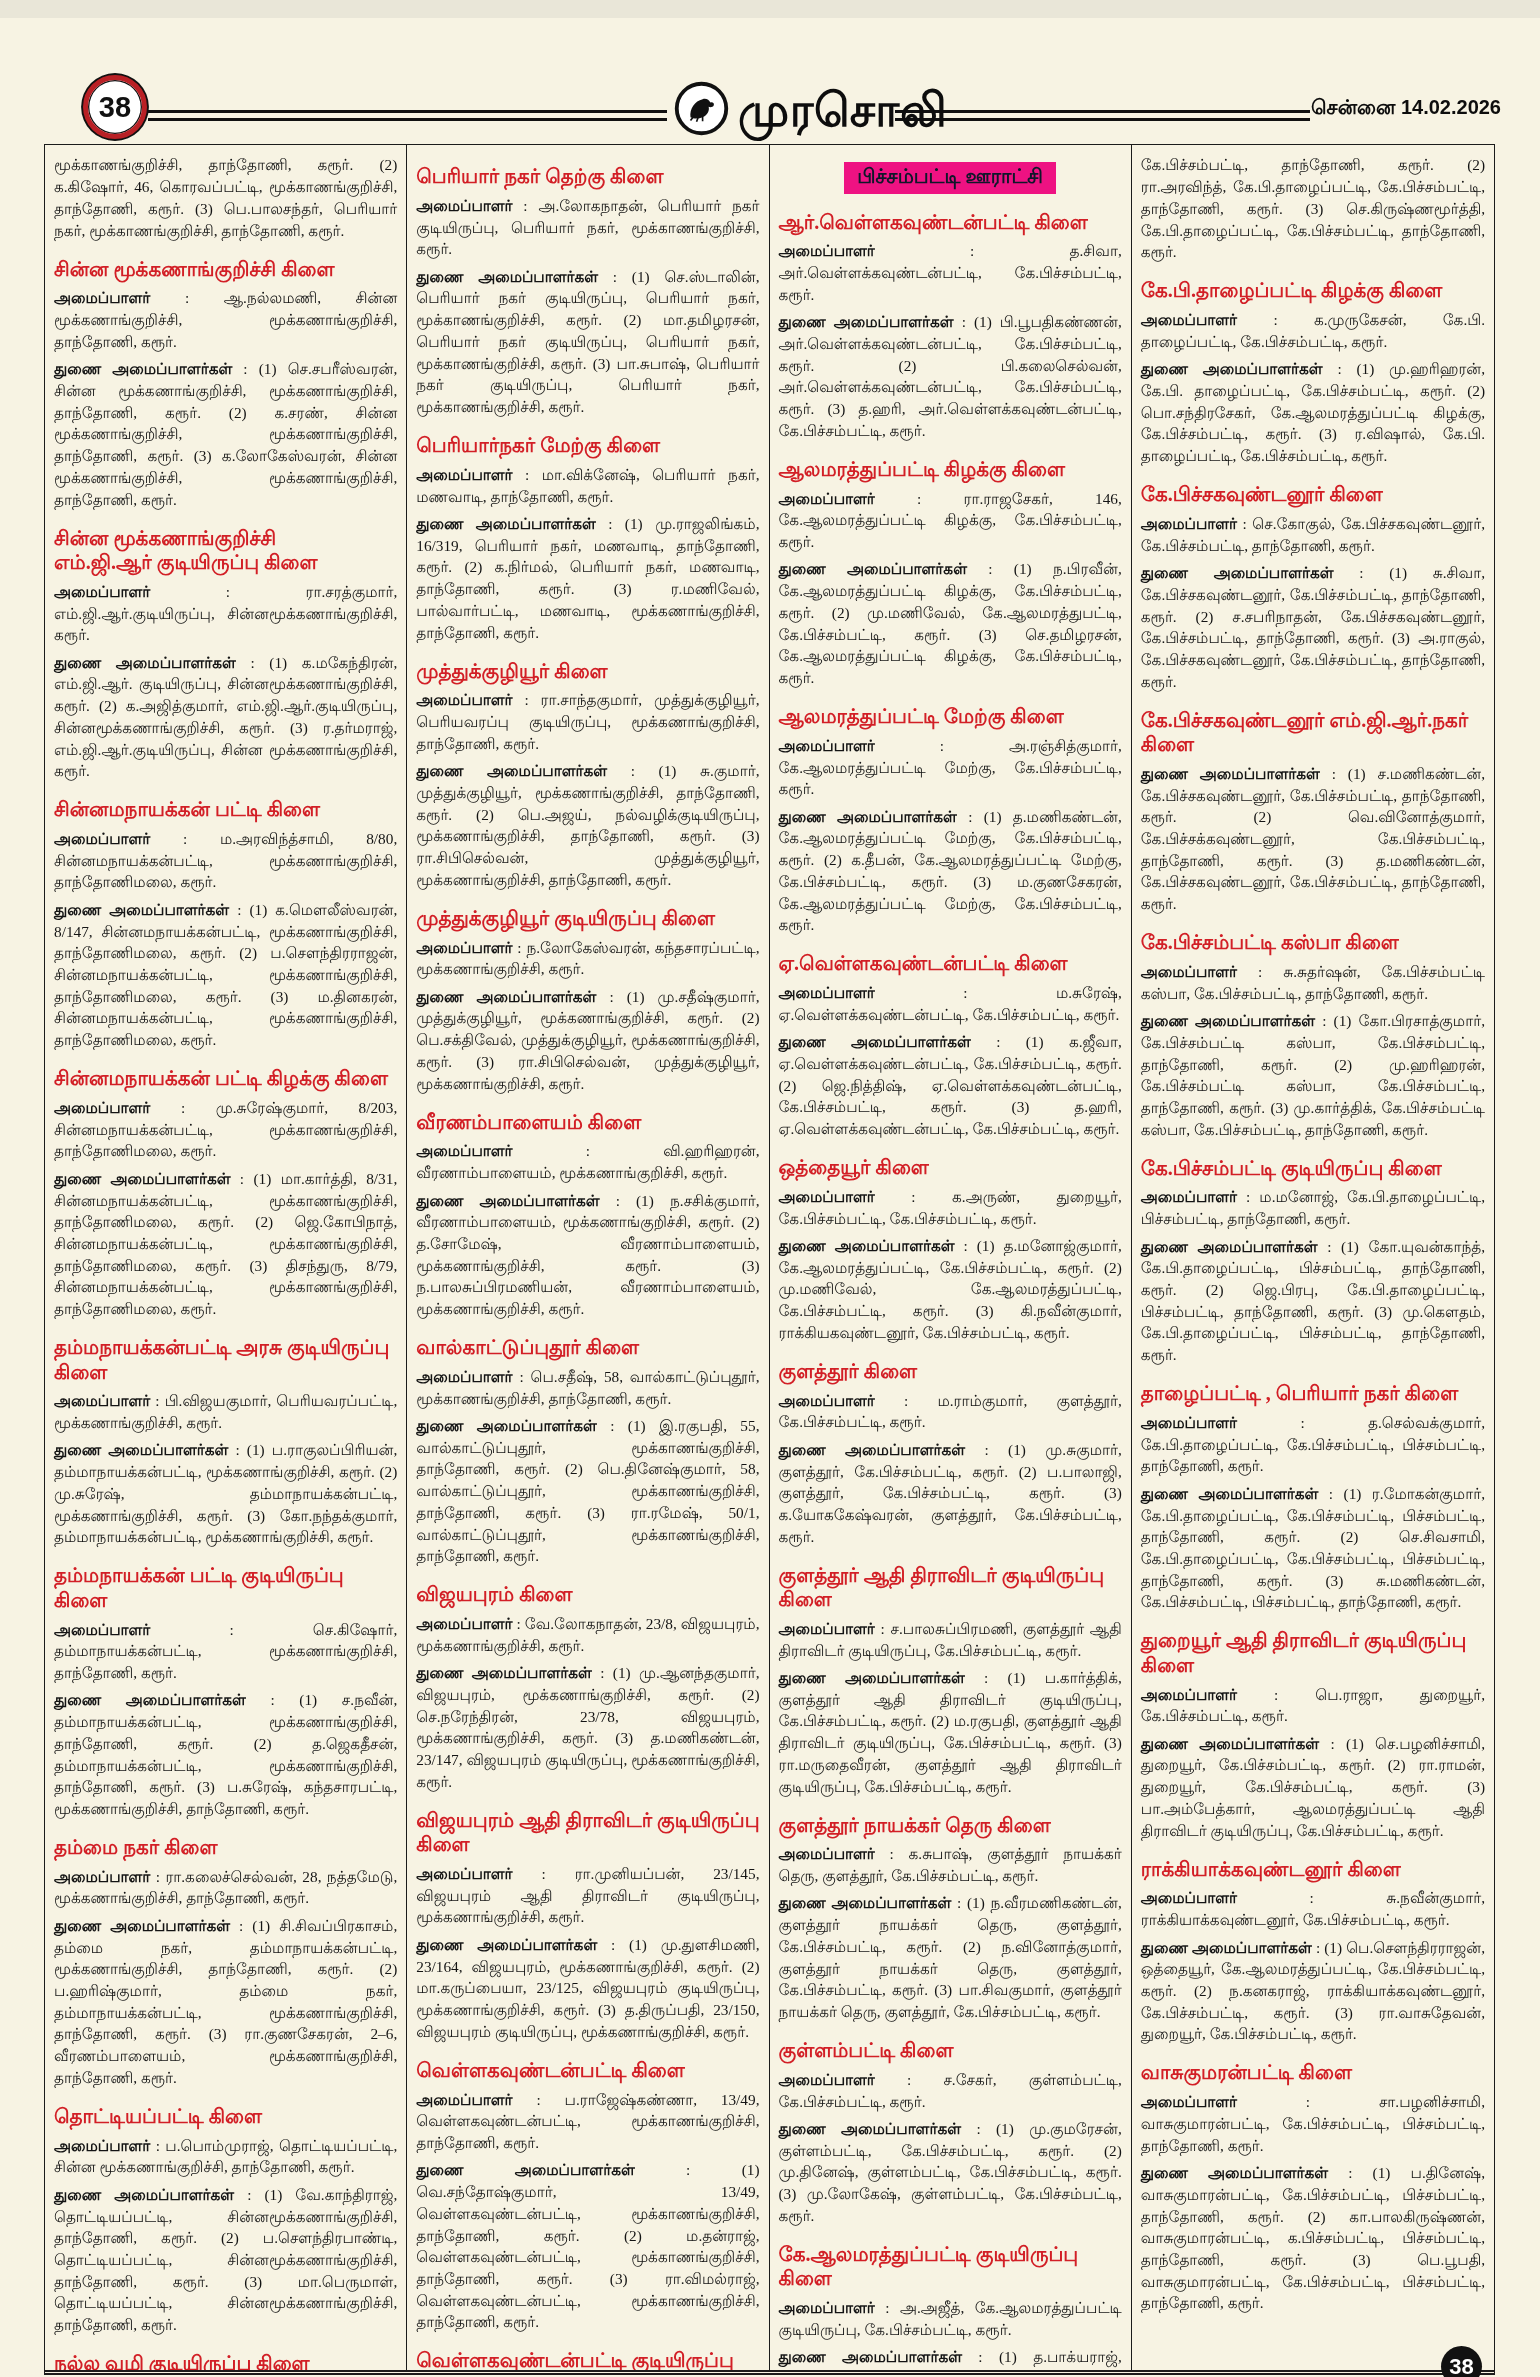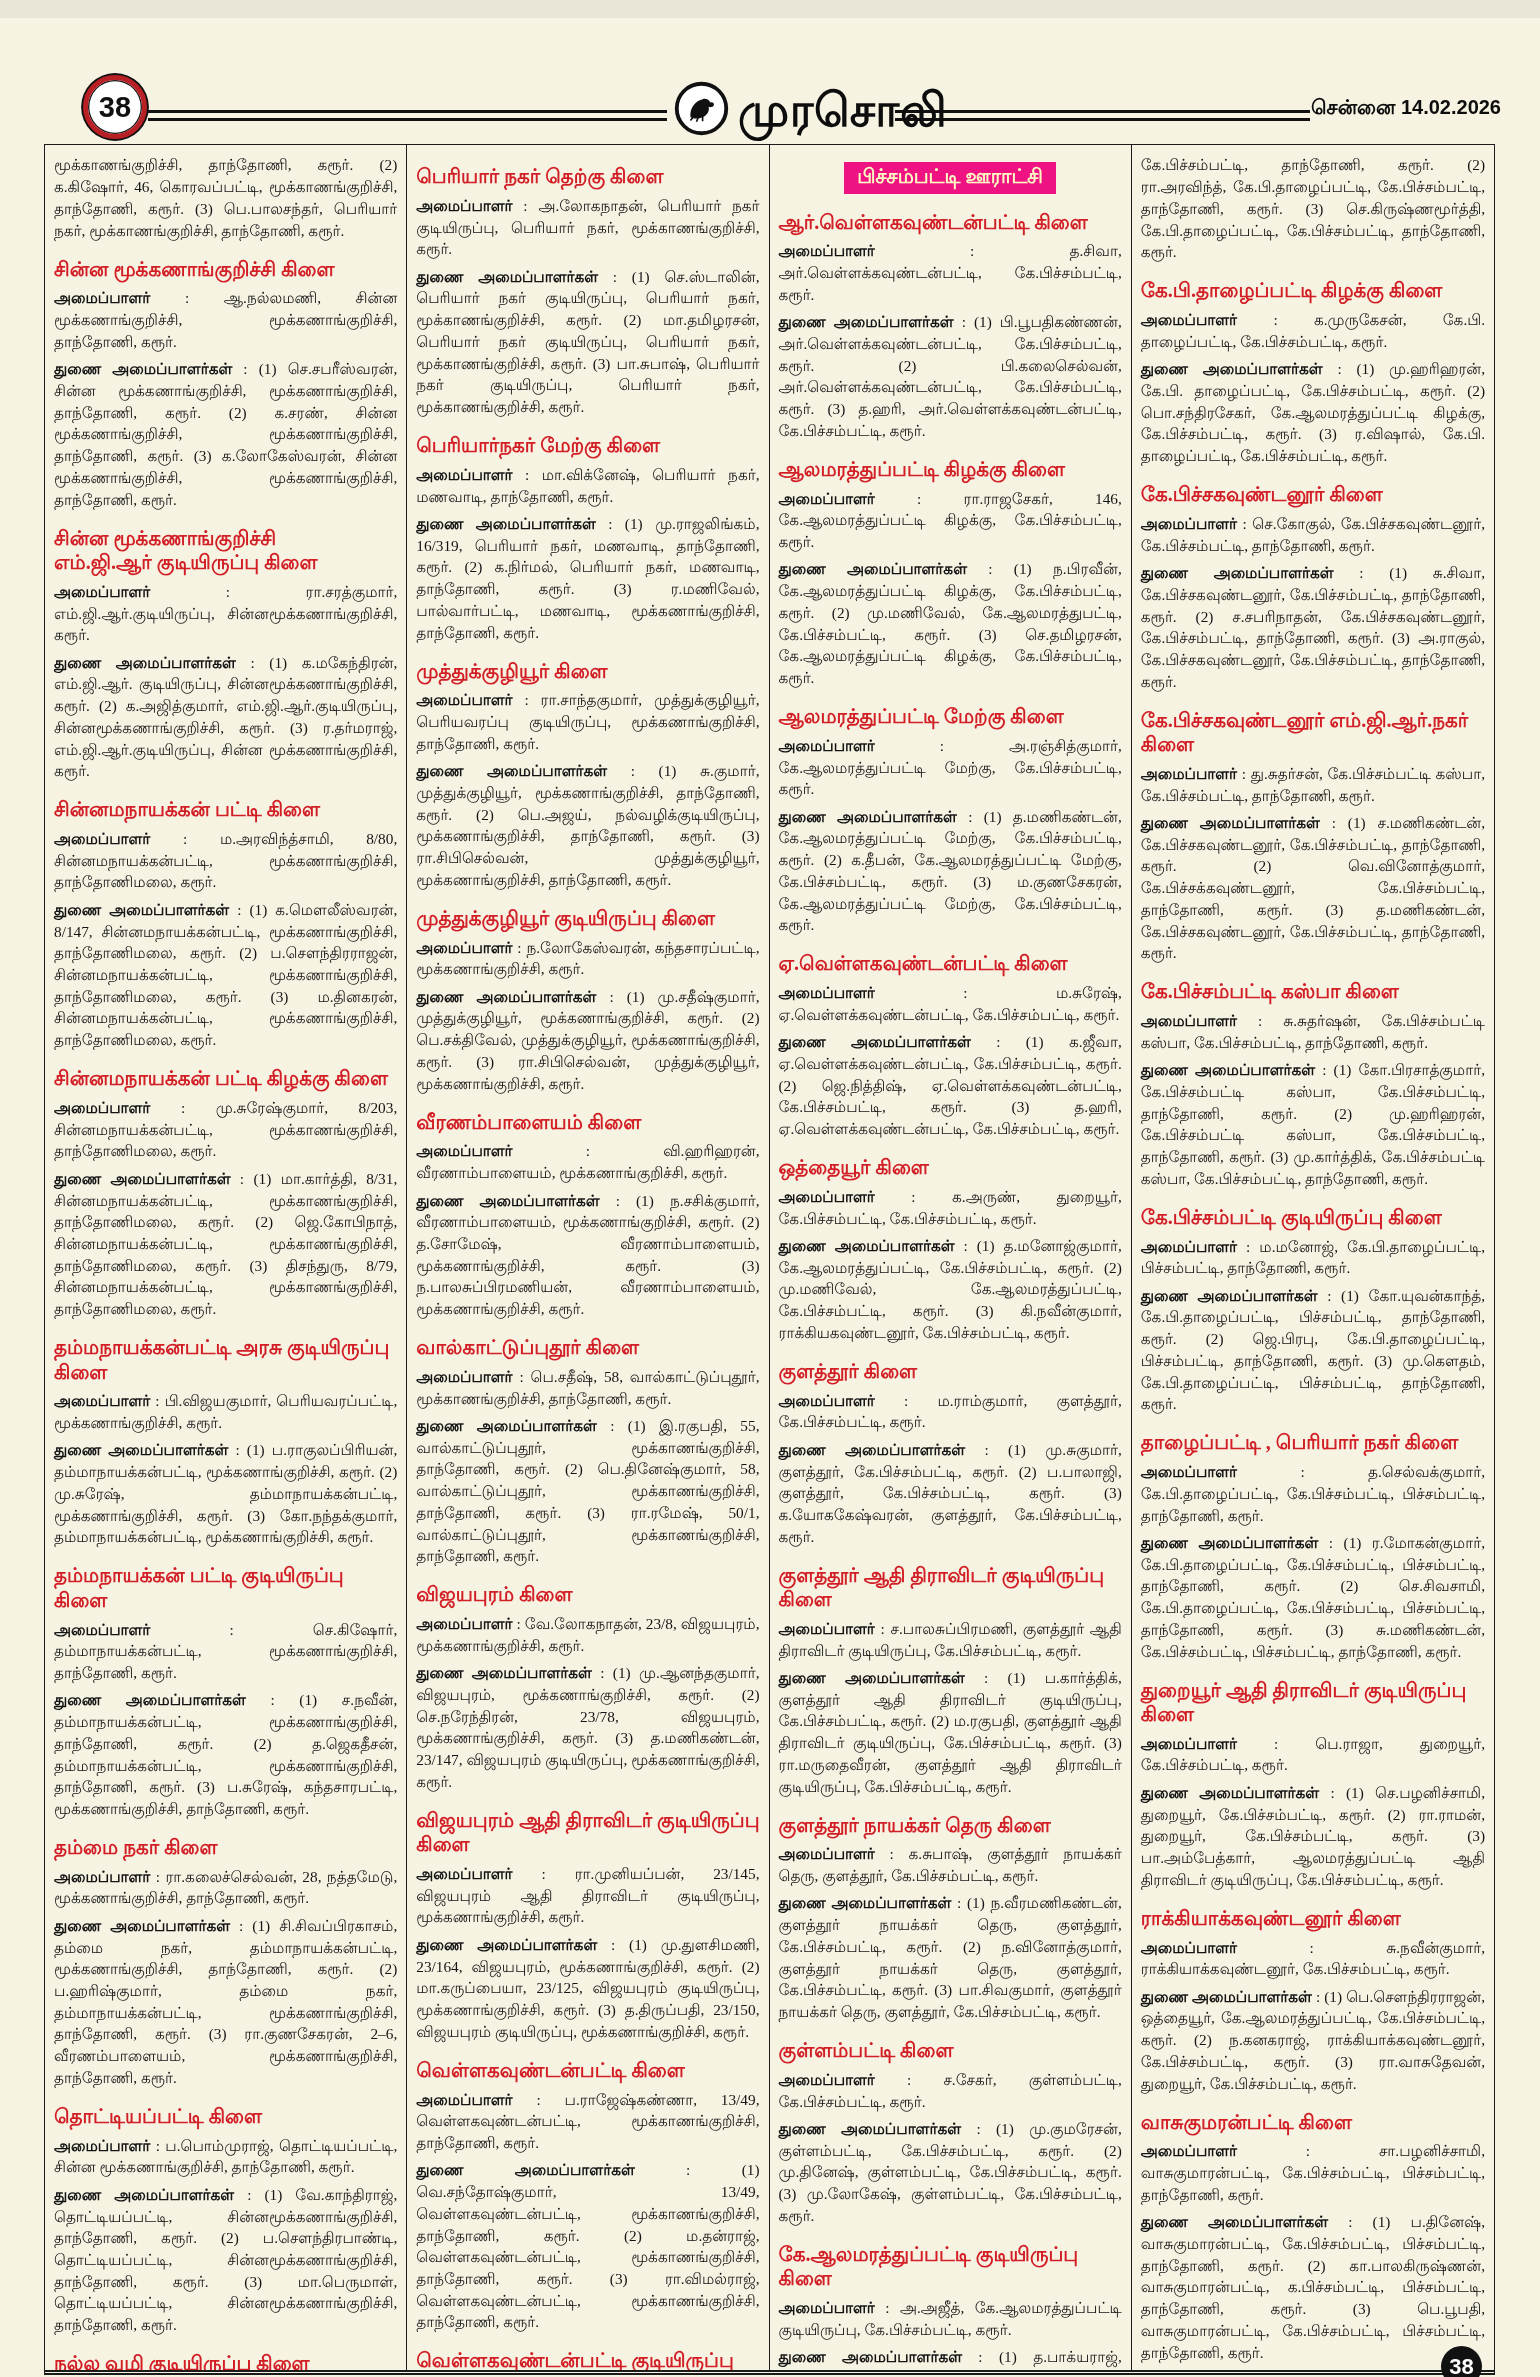--- a/index.html
+++ b/index.html
@@ -24,21 +24,21 @@
   .contentbox{position:absolute;left:44px;top:126px;width:1449px;height:2225px;
     border:1.9px solid #1b1b1b;border-bottom:5.7px double #1b1b1b;display:flex;background:#f7f3e3;}
   .col{width:25%;box-sizing:border-box;padding:3.8px 9px 6.4px 9px;overflow:hidden;}
   .col:not(:last-child){border-right:1.3px solid #1b1b1b;}
 
   .bheading{color:#d21f26;font-weight:bold;font-size:20px;line-height:1.22;
     margin:15.3px 0 6.4px 0;}
   .bheading .hline{display:block;}
   .para{font-size:15.3px;line-height:1.42;text-align:justify;color:#141414;margin:5.7px 0;}
   .blabel{font-weight:bold;}
-  .banner{margin:12.8px auto 2.6px auto;width:fit-content;background:#ee1282;color:#fef9c3;
+  .banner{margin:12.8px auto 2.6px auto;width:fit-content;background:#ee1282;color:#0f172a;
     font-weight:bold;font-size:20px;padding:3.2px 12.8px 4.5px 12.8px;text-align:center;}
 
   .pagenum-bottom{position:absolute;left:1441px;top:2328px;width:41px;height:41px;border-radius:50%;
     background:#111;color:#fff;display:flex;align-items:center;justify-content:center;
     font-family:"Liberation Sans",sans-serif;font-weight:bold;font-size:22px;}
 </style>
 </head>
 <body>
 
 <div class="page">
@@ -216,21 +216,20 @@
         <div class="para"><span class="blabel">அமைப்பாளர்</span><span> : க.முருகேசன், கே.பி. தாழைப்பட்டி, கே.பிச்சம்பட்டி, கரூர்.</span></div>
         <div class="para"><span class="blabel">துணை அமைப்பாளர்கள்</span><span> : (1) மு.ஹரிஹரன், கே.பி. தாழைப்பட்டி, கே.பிச்சம்பட்டி, கரூர். (2) பொ.சந்திரசேகர், கே.ஆலமரத்துப்பட்டி கிழக்கு, கே.பிச்சம்பட்டி, கரூர். (3) ர.விஷால், கே.பி. தாழைப்பட்டி, கே.பிச்சம்பட்டி, கரூர்.</span></div>
         <div class="bheading">
           <span class="hline">கே.பிச்சகவுண்டனூர் கிளை</span>
         </div>
         <div class="para"><span class="blabel">அமைப்பாளர்</span><span> : செ.கோகுல், கே.பிச்சகவுண்டனூர், கே.பிச்சம்பட்டி, தாந்தோணி, கரூர்.</span></div>
         <div class="para"><span class="blabel">துணை அமைப்பாளர்கள்</span><span> : (1) சு.சிவா, கே.பிச்சகவுண்டனூர், கே.பிச்சம்பட்டி, தாந்தோணி, கரூர். (2) ச.சபரிநாதன், கே.பிச்சகவுண்டனூர், கே.பிச்சம்பட்டி, தாந்தோணி, கரூர். (3) அ.ராகுல், கே.பிச்சகவுண்டனூர், கே.பிச்சம்பட்டி, தாந்தோணி, கரூர்.</span></div>
         <div class="bheading">
           <span class="hline">கே.பிச்சகவுண்டனூர் எம்.ஜி.ஆர்.நகர் கிளை</span>
         </div>
-        <div class="para"><span class="blabel">அமைப்பாளர்</span><span> : து.சுதர்சன், கே.பிச்சம்பட்டி கஸ்பா, கே.பிச்சம்பட்டி, தாந்தோணி, கரூர்.</span></div>
         <div class="para"><span class="blabel">துணை அமைப்பாளர்கள்</span><span> : (1) ச.மணிகண்டன், கே.பிச்சகவுண்டனூர், கே.பிச்சம்பட்டி, தாந்தோணி, கரூர். (2) வெ.வினோத்குமார், கே.பிச்சக்கவுண்டனூர், கே.பிச்சம்பட்டி, தாந்தோணி, கரூர். (3) த.மணிகண்டன், கே.பிச்சகவுண்டனூர், கே.பிச்சம்பட்டி, தாந்தோணி, கரூர்.</span></div>
         <div class="bheading">
           <span class="hline">கே.பிச்சம்பட்டி கஸ்பா கிளை</span>
         </div>
         <div class="para"><span class="blabel">அமைப்பாளர்</span><span> : சு.சுதர்ஷன், கே.பிச்சம்பட்டி கஸ்பா, கே.பிச்சம்பட்டி, தாந்தோணி, கரூர்.</span></div>
         <div class="para"><span class="blabel">துணை அமைப்பாளர்கள்</span><span> : (1) கோ.பிரசாத்குமார், கே.பிச்சம்பட்டி கஸ்பா, கே.பிச்சம்பட்டி, தாந்தோணி, கரூர். (2) மு.ஹரிஹரன், கே.பிச்சம்பட்டி கஸ்பா, கே.பிச்சம்பட்டி, தாந்தோணி, கரூர். (3) மு.கார்த்திக், கே.பிச்சம்பட்டி கஸ்பா, கே.பிச்சம்பட்டி, தாந்தோணி, கரூர்.</span></div>
         <div class="bheading">
           <span class="hline">கே.பிச்சம்பட்டி குடியிருப்பு கிளை</span>
         </div>
         <div class="para"><span class="blabel">அமைப்பாளர்</span><span> : ம.மனோஜ், கே.பி.தாழைப்பட்டி, பிச்சம்பட்டி, தாந்தோணி, கரூர்.</span></div>

